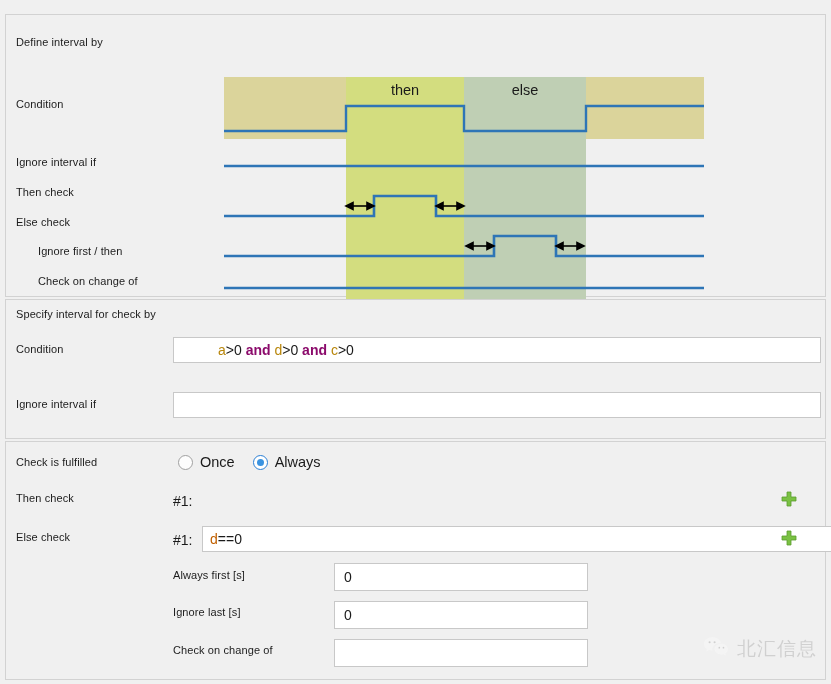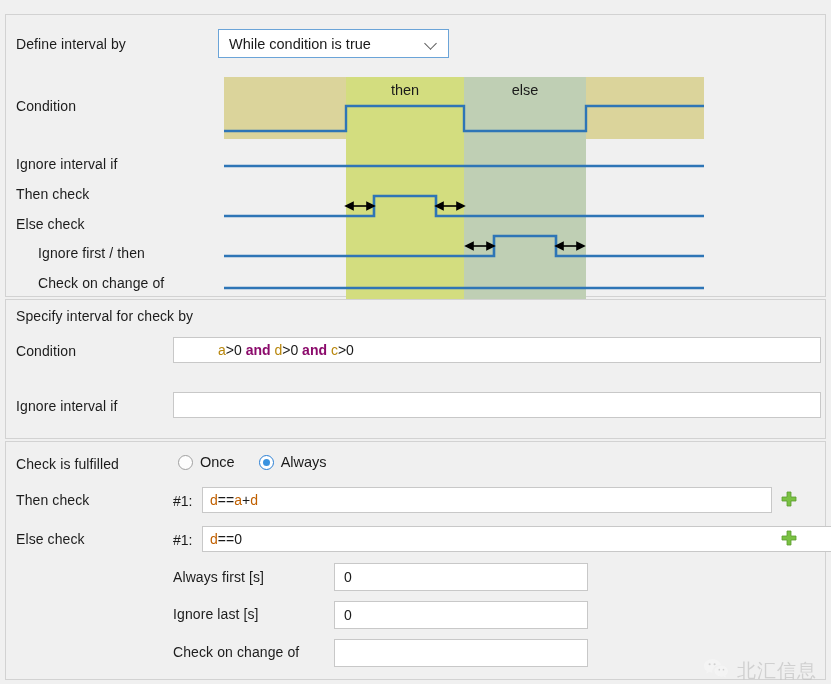--- a/index.html
+++ b/index.html
@@ -30,21 +30,21 @@
     background: #f0f0f0;
     border: 1px solid #d2d2d2;
     box-sizing: border-box;
   }
   #panel-interval { top: 14px;  height: 283px; }
   #panel-specify  { top: 299px; height: 140px; }
   #panel-check    { top: 441px; height: 239px; }
 
   .row-label {
     position: absolute;
-    font-size: 14px;
+    font-size: 11px;
     color: #1c1c1c;
     white-space: nowrap;
     letter-spacing: 0.1px;
   }
 
   
   .dropdown {
     position: absolute;
     box-sizing: border-box;
     background: #ffffff;
@@ -102,21 +102,21 @@
   .tok-var { color: #b8860b; }
   .tok-var2 { color: #c06000; }
   .tok-kw  { color: #8b0a6b; font-weight: bold; }
   .tok-op  { color: #1a1a1a; }
 
   
   .radio-group {
     position: absolute;
     display: flex;
     align-items: center;
-    gap: 8px;
+    gap: 2px;
   }
   .radio-item {
     display: flex;
     align-items: center;
     margin-right: 16px;
     font-size: 14.5px;
     color: #1a1a1a;
     white-space: nowrap;
   }
   .radio-dot {
@@ -154,21 +154,21 @@
     position: absolute;
     width: 16px; height: 16px;
     cursor: pointer;
   }
   .plus-btn svg { display: block; }
 
   
   .watermark {
     position: absolute;
     right: 14px;
-    bottom: 0;
+    bottom: 22px;
     display: flex;
     align-items: flex-start;
     gap: 8px;
     opacity: 0.30;
     pointer-events: none;
   }
   .watermark .wm-text {
     font-size: 19px;
     color: #8a8a8a;
     letter-spacing: 1px;
@@ -177,24 +177,20 @@
 </style>
 </head>
 <body>
 
 <div class="app">
 
   <div class="panel" id="panel-interval">
 
     <div class="row-label" style="left:10px; top:21px;">Define interval by</div>
 
-    <div class="dropdown" style="left:212px; top:14px; width:231px; height:29px;">
-      <span class="dd-text">While condition is true</span>
-      <span class="chev"></span>
-    </div>
 
     <div class="row-label" style="left:10px; top:83px;">Condition</div>
     <div class="row-label" style="left:10px; top:141px;">Ignore interval if</div>
     <div class="row-label" style="left:10px; top:171px;">Then check</div>
     <div class="row-label" style="left:10px; top:201px;">Else check</div>
     <div class="row-label" style="left:32px; top:230px;">Ignore first / then</div>
     <div class="row-label" style="left:32px; top:260px;">Check on change of</div>
 
     <div class="diagram">
       <svg width="490" height="240" viewBox="0 0 490 240" xmlns="http://www.w3.org/2000/svg">
@@ -269,23 +265,20 @@
         <span>Once</span>
       </span>
       <span class="radio-item on">
         <span class="radio-dot"></span>
         <span>Always</span>
       </span>
     </div>
 
     <div class="row-label" style="left:10px; top:50px;">Then check</div>
     <div class="idx" style="left:167px; top:51px;">#1:</div>
-    <div class="tinput" style="left:196px; top:45px; width:570px; height:26px;">
-      <span id="then-expr"><span class="tok-var2">d</span><span class="tok-op">=</span><span class="tok-op">=</span><span class="tok-var2">a</span><span class="tok-op">+</span><span class="tok-var2">d</span></span>
-    </div>
     <div class="plus-btn" style="left:775px; top:49px;">
       <svg width="16" height="16" viewBox="0 0 16 16" xmlns="http://www.w3.org/2000/svg">
         <path d="M6 1 H10 V6 H15 V10 H10 V15 H6 V10 H1 V6 H6 Z" fill="#7ac143" stroke="#5c9c2e" stroke-width="0.8" stroke-linejoin="round"></path>
       </svg>
     </div>
 
     <div class="row-label" style="left:10px; top:89px;">Else check</div>
     <div class="idx" style="left:167px; top:90px;">#1:</div>
     <div class="tinput" style="left:196px; top:84px; width:638px; height:26px;">
       <span id="else-expr"><span class="tok-var2">d</span><span class="tok-op">=</span><span class="tok-op">=</span><span class="tok-op">0</span></span>

